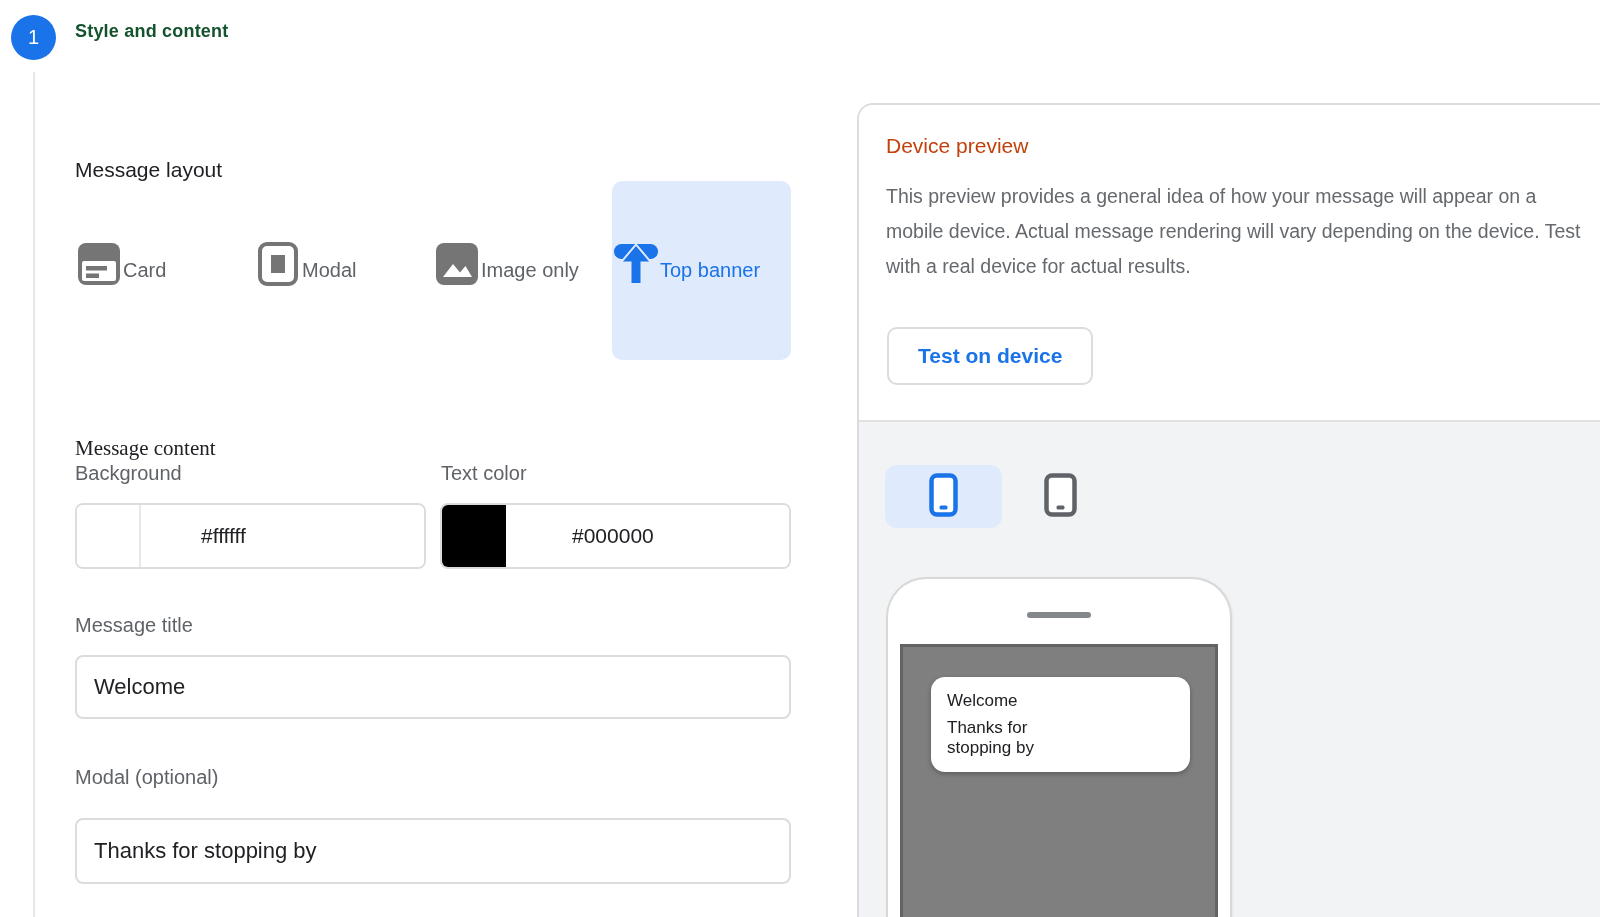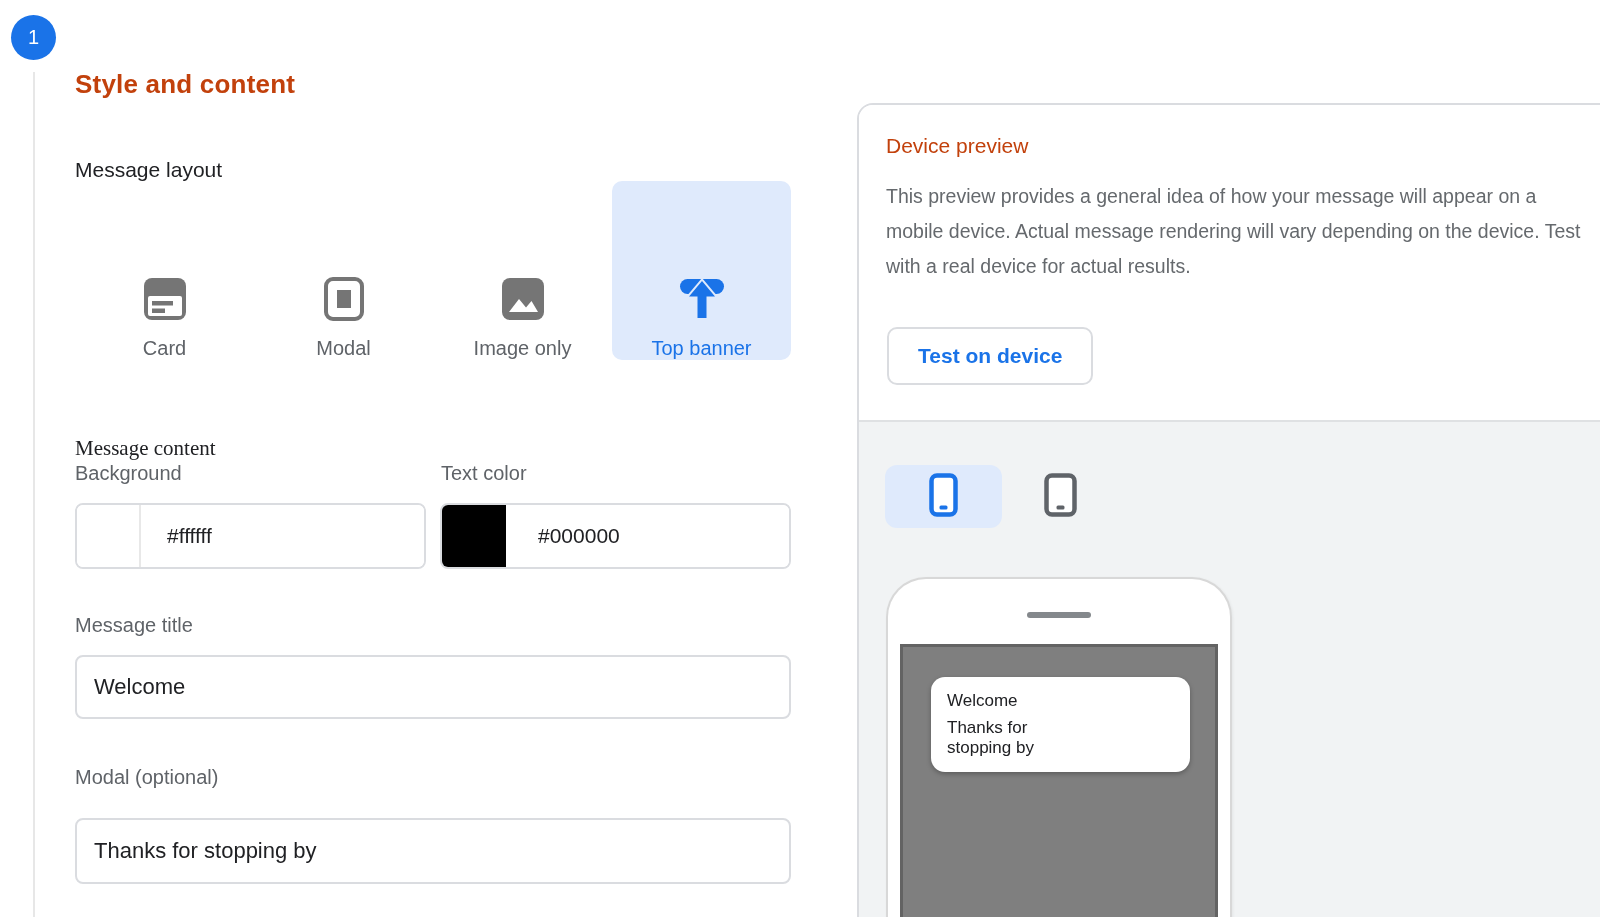--- a/index.html
+++ b/index.html
@@ -8,36 +8,36 @@
     position:relative; width:1600px; height:917px; background:#ffffff;
     overflow:hidden; font-family:"Liberation Sans", sans-serif; color:#202124;
   }
   
   .step-circle {
     position:absolute; left:11px; top:15px; width:45px; height:45px;
     border-radius:50%; background:#1a73e8; color:#fff; font-size:20px;
     display:flex; align-items:center; justify-content:center;
   }
   .page-title {
-    position:absolute; left:75px; top:21px; font-size:26px; font-weight:600;
-    color:#c2410c; letter-spacing:0.2px;margin-top:48px;
+    position:absolute; left:75px; top:21px; font-size:18px; font-weight:600;
+    color:#14532d; letter-spacing:0.2px;
   }
   .stepper-line {
     position:absolute; left:33px; top:72px; width:2px; height:845px; background:#e7e7e7;
   }
   
   .left-col { position:absolute; left:75px; top:0; width:716px; height:917px; }
   .section-label { position:absolute; left:0; font-size:21px; color:#202124;margin-top:30px; }
   .ml-label { top:128px; }
   .mc-label { top:406px;font-family:Liberation Serif, serif; }
 
   .layout-options { position:absolute; left:0; top:181px; width:716px; height:179px; display:flex; }
   .layout-option {
     width:179px; height:179px; border-radius:10px; cursor:pointer;
-    display:flex; flex-direction:column; align-items:center; justify-content:flex-end;
+    display:flex; flex-direction:row; align-items:center; justify-content:flex-start;
   }
   .layout-option .opt-icon { height:48px; margin-bottom:14px; }
   .opt-label { font-size:20px; color:#5f6368; }
   .layout-option.selected { background:#dfeafc; }
   .layout-option.selected .opt-label { color:#1a73e8; }
 
   .field-label { position:absolute; font-size:20px; color:#5f6368; }
   .bg-label { left:0; top:462px; }
   .tc-label { left:366px; top:462px; }
 
@@ -46,21 +46,21 @@
     border:2px solid #dadce0; border-radius:8px; background:#fff;
     display:flex; overflow:hidden;
   }
   .bg-control { left:0; }
   .tc-control { left:365px;gap:6px; }
   .swatch { flex:0 0 64px; height:100%; }
   .swatch-white { background:#ffffff; border-right:2px solid #e8e8e8; }
   .swatch-black { background:#000000; }
   .color-value {
     flex:1; border:none; outline:none; background:#fff; min-width:0;
-    font-family:inherit; font-size:21px; color:#202124; padding-left:26px;
+    font-family:inherit; font-size:21px; color:#202124; padding-left:26px;margin-left:34px;
   }
 
   .title-label { left:0; top:614px; }
   .body-label  { left:0; top:766px; }
   .text-input {
     position:absolute; left:0; width:716px; height:64px;
     border:2px solid #dadce0; border-radius:8px; background:#fff;
     font-family:inherit; font-size:22px; color:#202124; padding:0 17px; outline:none;
   }
   .title-input { top:655px; }

